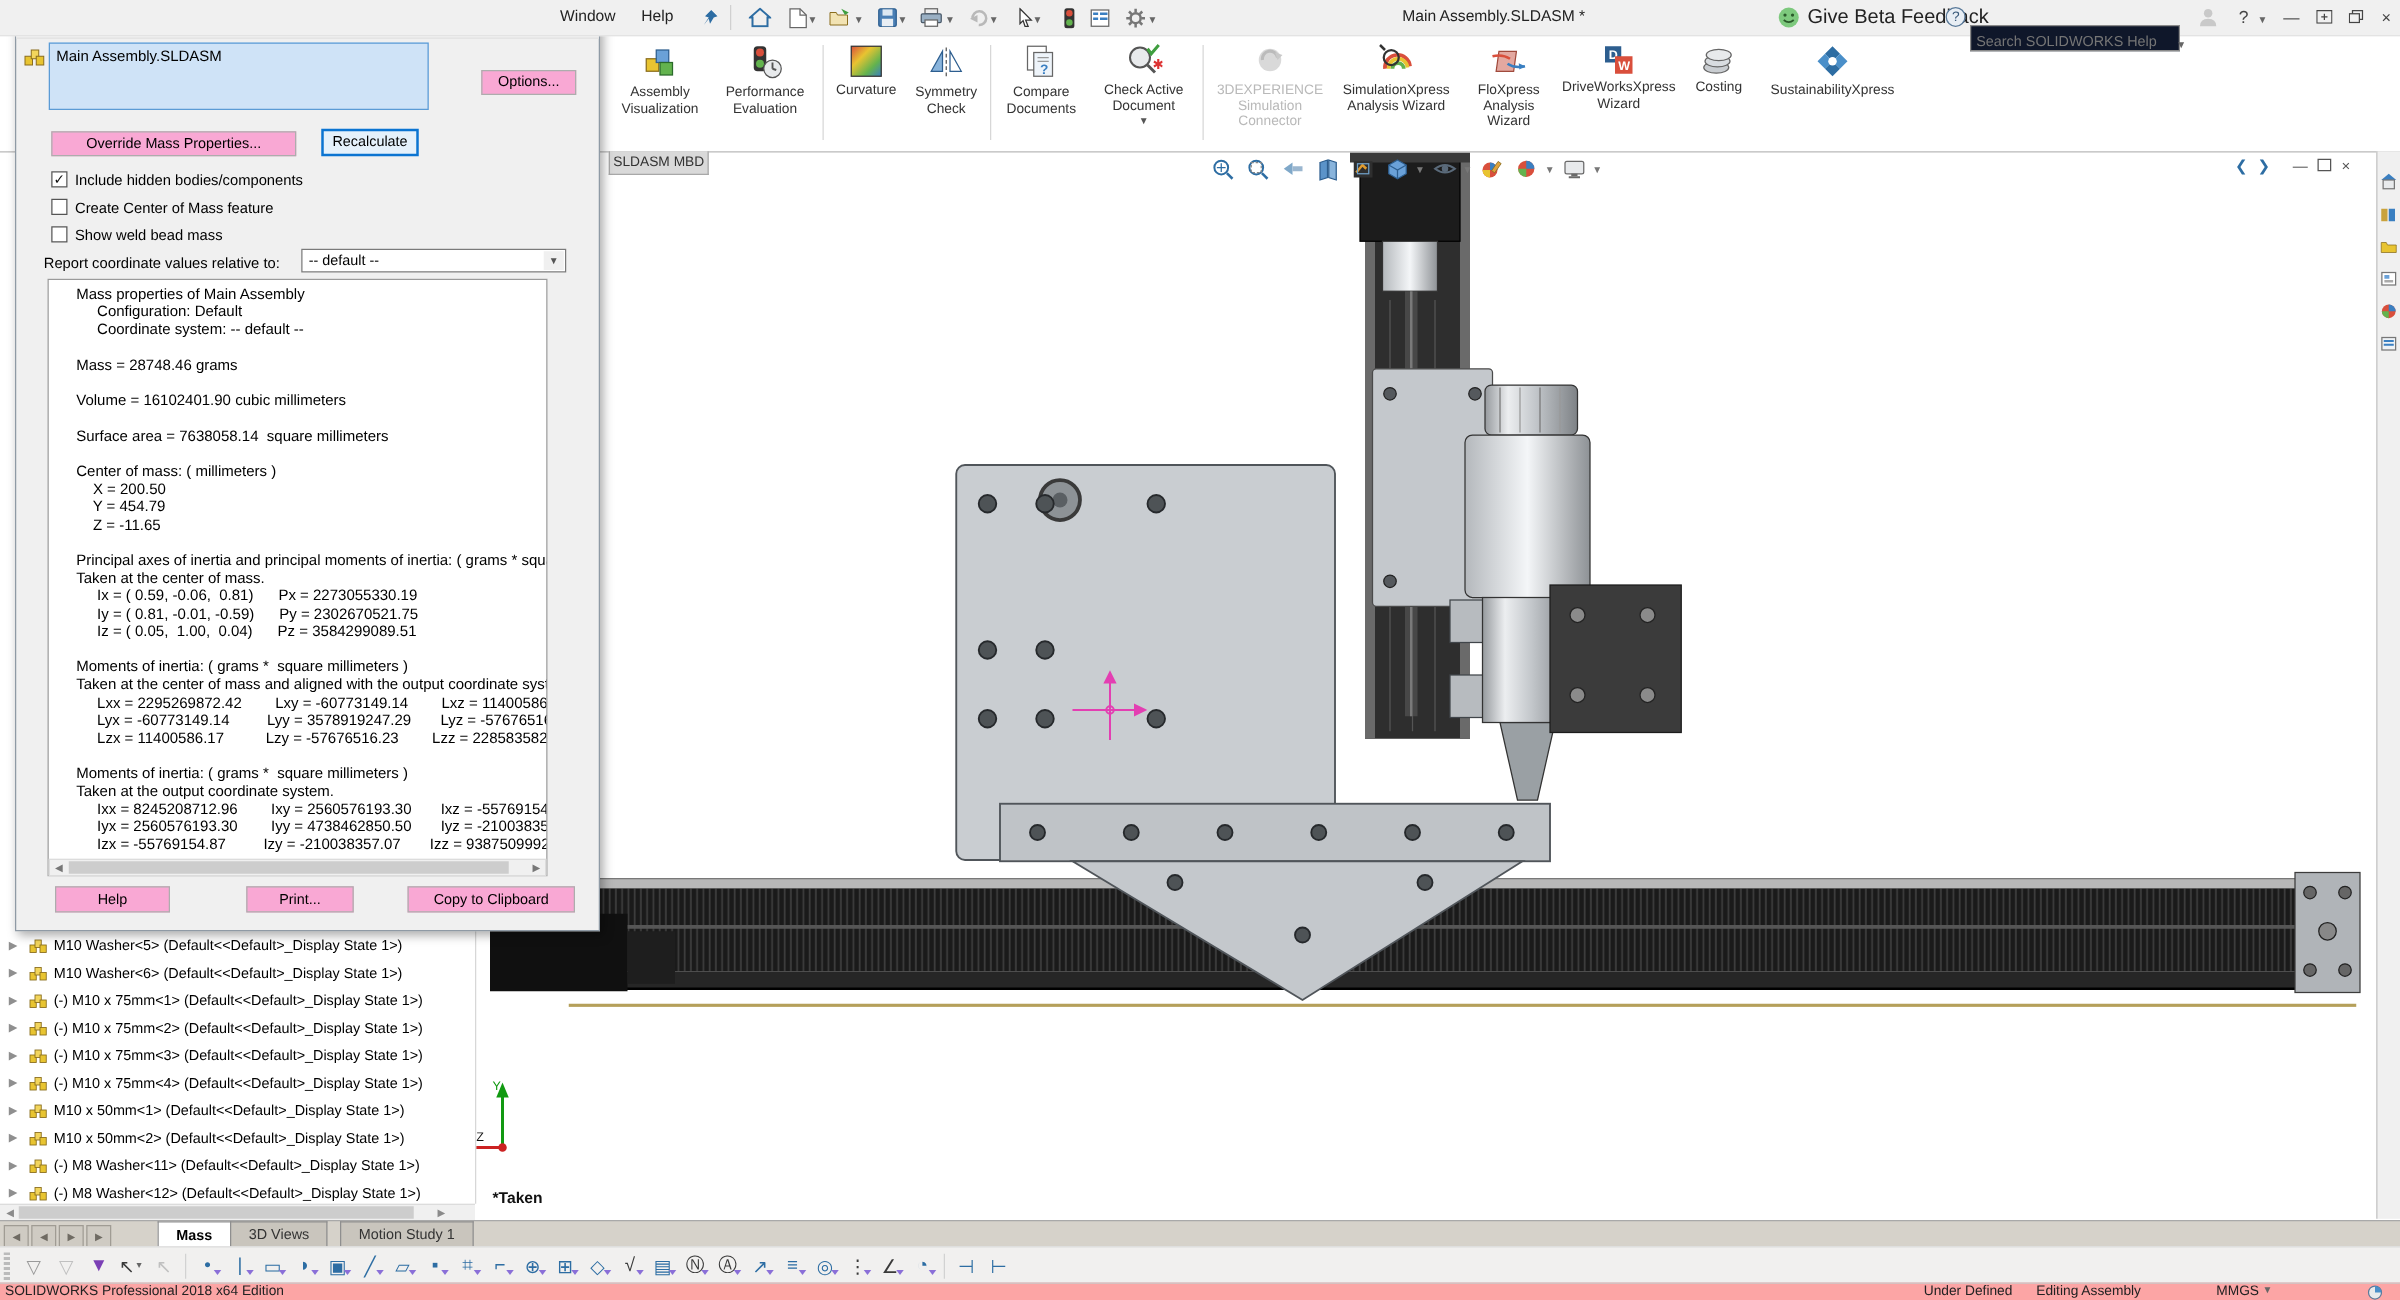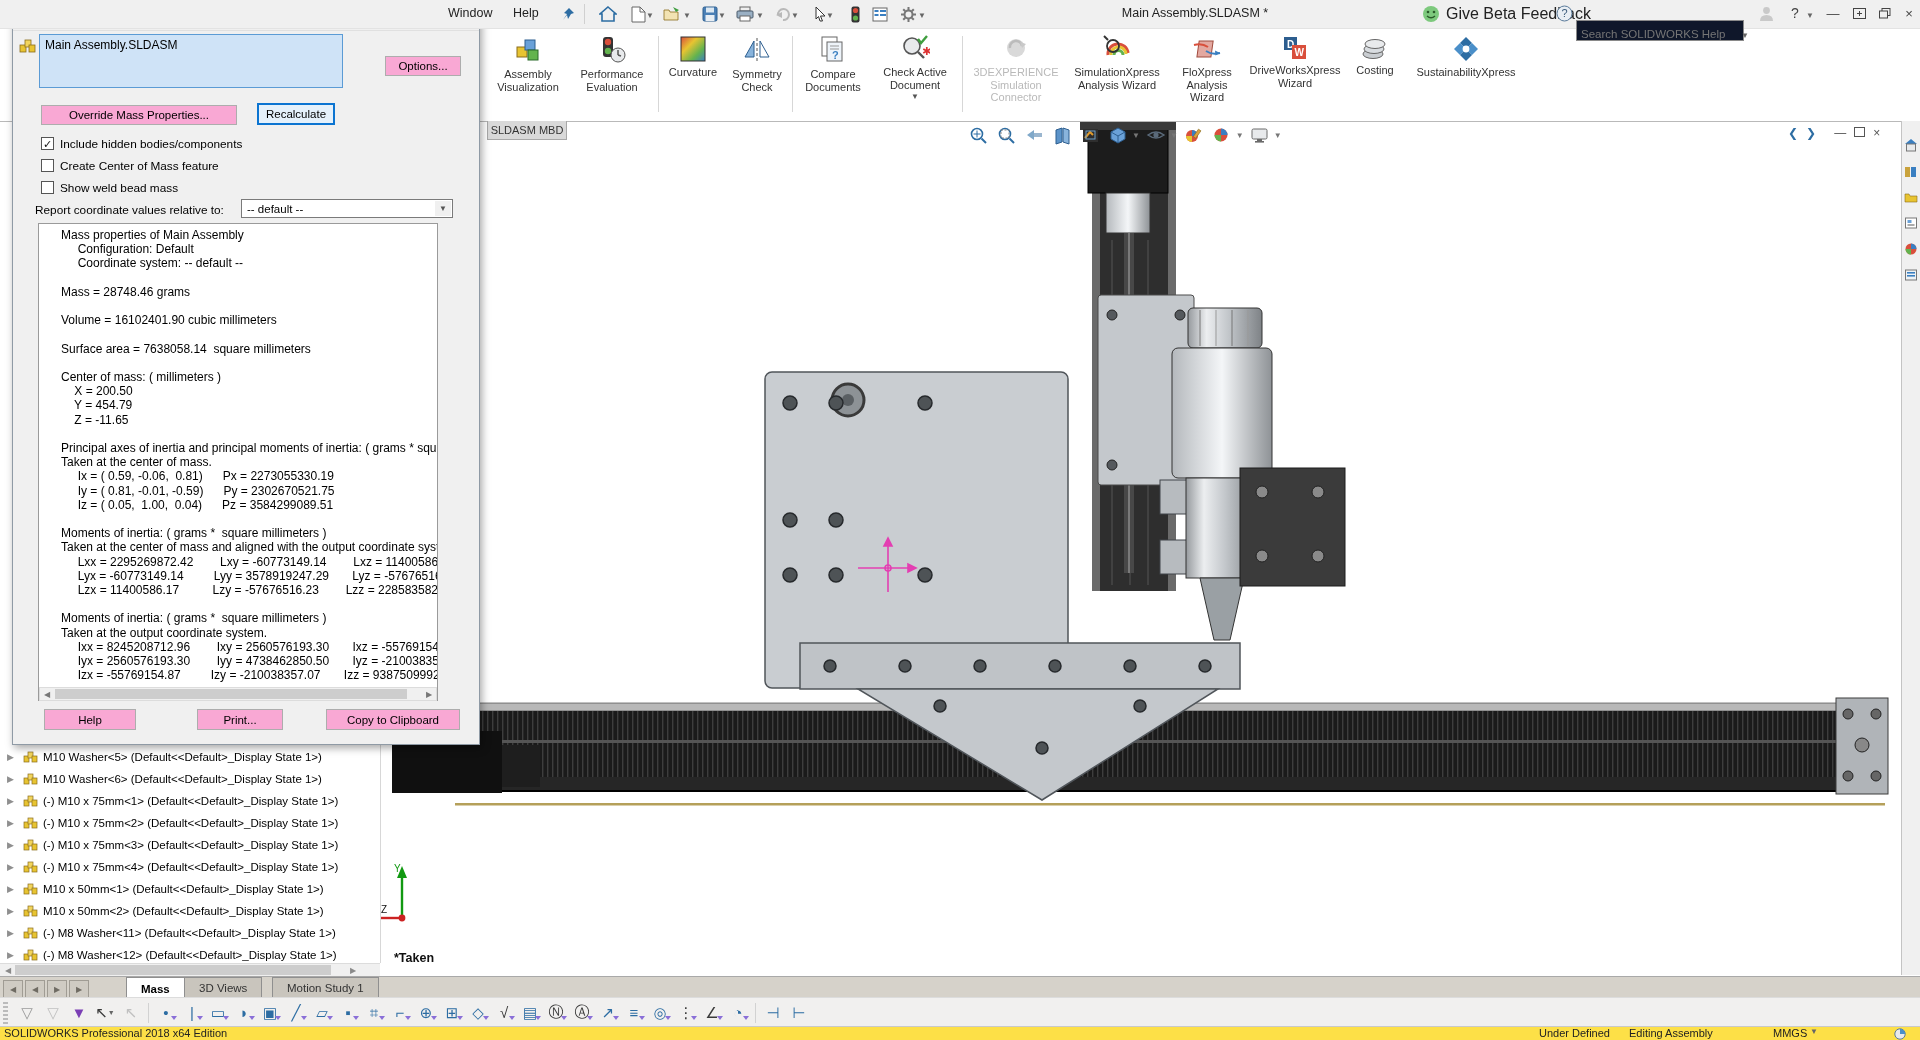--- a/index.html
+++ b/index.html
@@ -49,21 +49,21 @@
   .dtab{position:absolute;top:0px;height:20px;padding:0 14px;font-size:11.5px;display:flex;align-items:center;border:1px solid #8f8f8f;border-bottom:0;background:#c9c5bd;color:#333}
   .dtab.active{background:#fff;font-weight:bold;color:#000;height:21px}
   
   .sktb{position:absolute;left:0;top:997px;width:1920px;height:29px;background:#f1f0ef;border-top:1px solid #dcdcdc;z-index:6;display:flex;align-items:center}
   .grip{width:5px;height:22px;margin:0 6px 0 3px;background:repeating-linear-gradient(#bbb 0 2px,transparent 2px 4px)}
   .sk{position:relative;width:26px;height:24px;display:flex;align-items:center;justify-content:center;font-size:15px}
   .sk i{position:absolute;right:2px;bottom:2px;width:0;height:0;border:3px solid transparent;border-top:4px solid #8a6fd8}
   .skdiv{width:1px;height:20px;background:#d2d2d2;margin:0 4px}
   .c-blue{color:#2d6da3}.c-purple{color:#7b3fb5}.c-gray{color:#9a9a9a}.c-dark{color:#3a3a3a}.c-lt{color:#c0c0c0}
   
-  .status{position:absolute;left:0;top:1026px;width:1920px;height:14px;background:#fde047;border-top:1px solid #c9c9c9;z-index:6;font-size:11px;color:#222}
+  .status{position:absolute;left:0;top:1026px;width:1920px;height:14px;background:#fca5a5;border-top:1px solid #c9c9c9;z-index:6;font-size:11px;color:#222}
   .st-l{position:absolute;left:4px;top:0px}
   .st-i{position:absolute;top:0px}
   
   .dlg{position:absolute;left:12px;top:5px;width:466px;height:738px;background:#f0f0f0;border:1px solid #8f9aa5;
     box-shadow:2px 3px 8px rgba(0,0,0,.35);z-index:10;font-size:11.8px;color:#000}
   .dlg-tb{position:absolute;left:0;top:0;width:100%;height:24px;background:#f0f0f0;border-bottom:1px solid #e0e0e0}
   .dlg-title{position:absolute;left:30px;top:5px;font-size:12px;color:#4a4a4a}
   .dlg-min{position:absolute;left:340px;top:3px;width:30px;height:18px;text-align:center;color:#555}
   .dlg-x{position:absolute;left:426px;top:3px;width:30px;height:18px;text-align:center;color:#555;font-size:13px}
   .fld{position:absolute;left:26px;top:28px;width:304px;height:54px;background:#cfe3f7;border:1px solid #5b9bd5;padding:3px 5px;box-sizing:border-box;font-size:12px}

